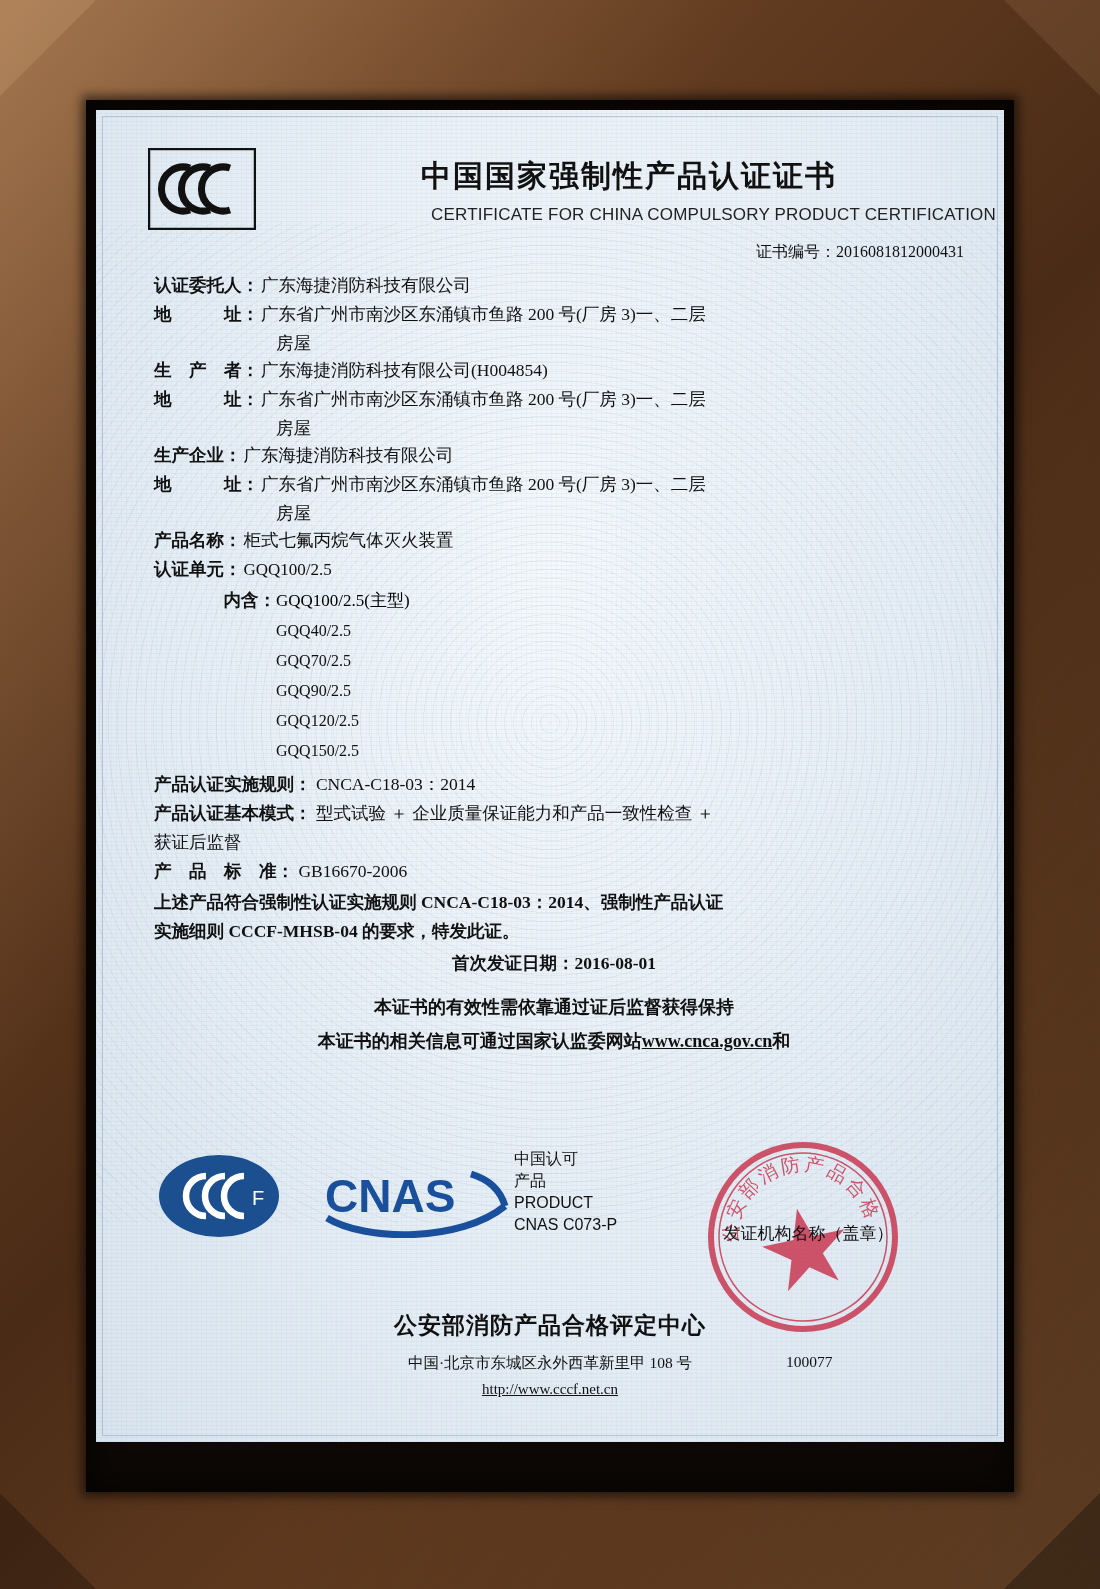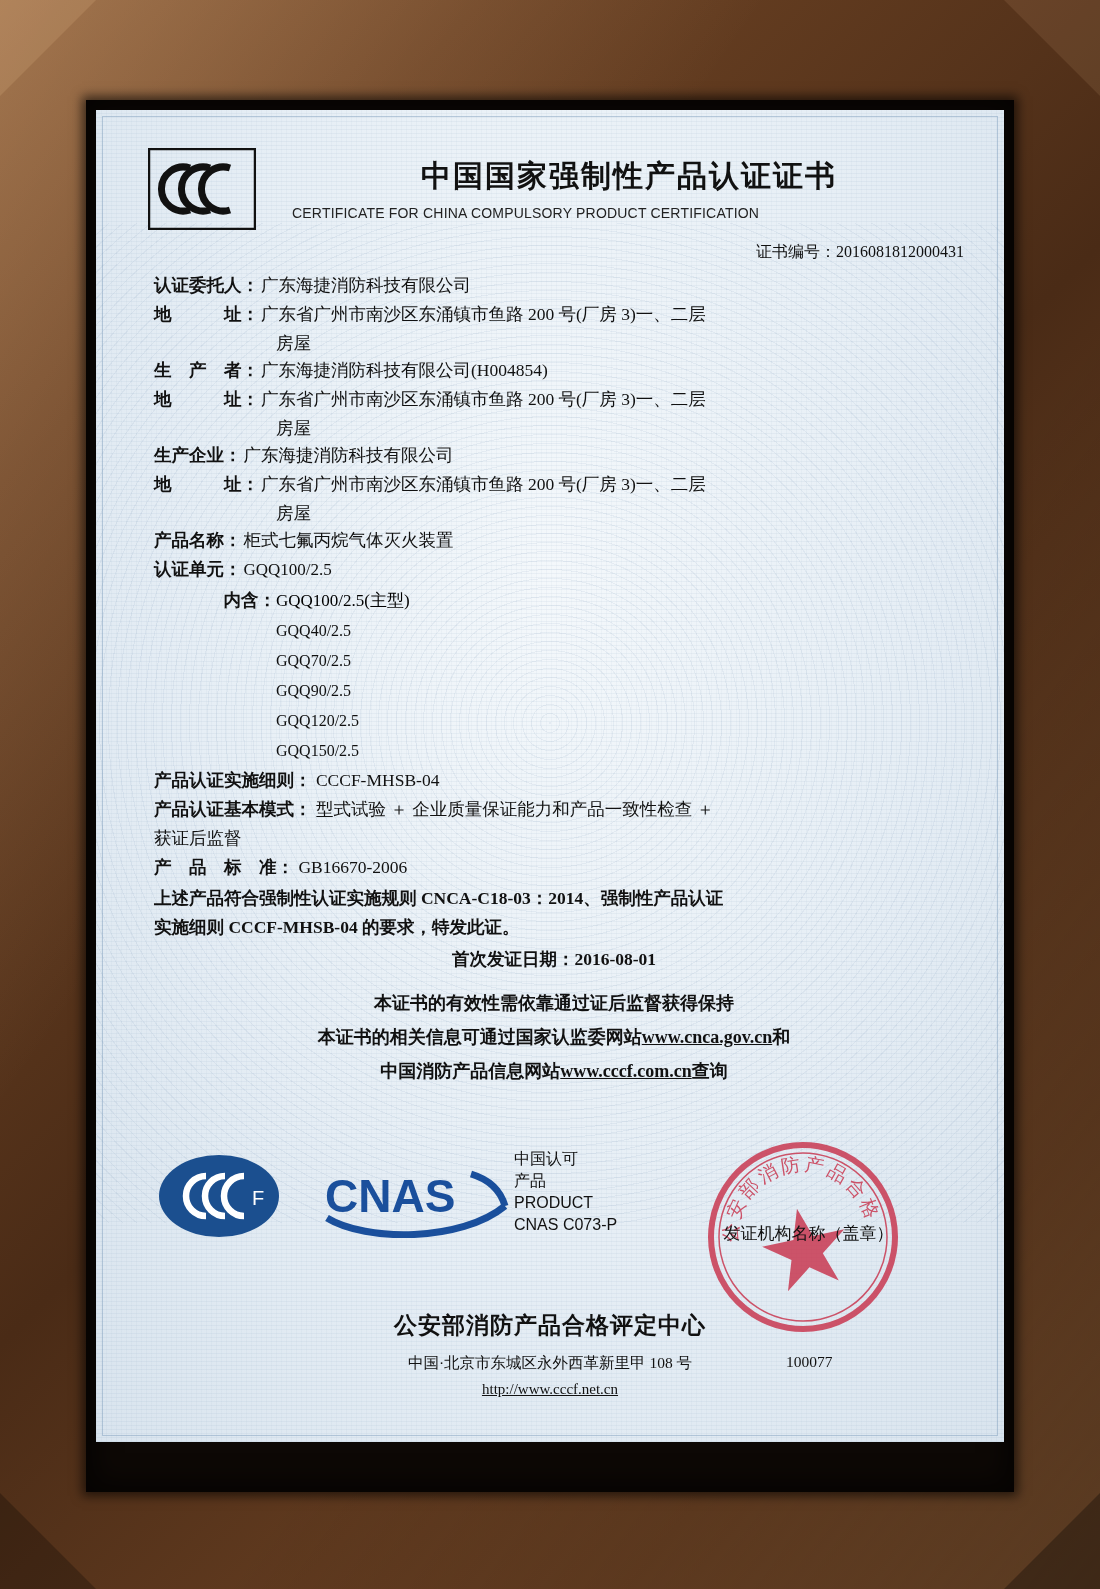--- a/index.html
+++ b/index.html
@@ -67,23 +67,23 @@
   .ccc-top svg{display:block;}
 
   .title-cn{
     position:absolute;left:200px;top:46px;width:666px;
     text-align:center;
     font-family:"Liberation Serif", serif;
     font-size:30px;font-weight:bold;color:#111;letter-spacing:2px;
   }
   .title-en{
     position:absolute;left:160px;top:95px;width:740px;
-    text-align:left;
+    text-align:right;
     font-family:"Liberation Sans", sans-serif;
-    font-size:14px;color:#222;letter-spacing:.2px;padding-left:36px;
+    font-size:17px;color:#222;letter-spacing:.2px;
   }
   .cert-no{
     position:absolute;right:40px;top:132px;
     font-size:16px;color:#111;
     font-family:"Liberation Serif", serif;
   }
 
   
   .body-block{position:absolute;left:58px;top:162px;width:800px;}
   .row{display:flex;align-items:flex-start;margin-bottom:2px;line-height:27px;}
@@ -227,23 +227,23 @@
         <div style="line-height:30px;">
           <span class="sub-label">内含：</span><span style="font-size:17px;">GQQ100/2.5(主型)</span>
         </div>
         <div class="sub-item">GQQ40/2.5</div>
         <div class="sub-item">GQQ70/2.5</div>
         <div class="sub-item">GQQ90/2.5</div>
         <div class="sub-item">GQQ120/2.5</div>
         <div class="sub-item">GQQ150/2.5</div>
       </div>
 
-      <div class="rule-row">
-        <b>产品认证实施细则：</b>
-        <span>CCCF-MHSB-04</span>
+      <div class="rule-row" style="margin-top:4px;">
+        <b>产品认证实施规则：</b>
+        <span>CNCA-C18-03：2014</span>
       </div>
       <div class="rule-row">
         <b>产品认证基本模式：</b>
         <span>型式试验 ＋ 企业质量保证能力和产品一致性检查 ＋</span>
       </div>
       <div class="rule-row">
         <span>获证后监督</span>
       </div>
       <div class="rule-row">
         <b>产　品　标　准：</b>
@@ -255,23 +255,20 @@
 
       <div class="center-line" style="margin-top:2px;">首次发证日期：2016-08-01</div>
 
 
       <div class="notice" style="margin-top:12px;">本证书的有效性需依靠通过证后监督获得保持</div>
 
       <div class="notice">
         <span>本证书的相关信息可通过国家认监委网站</span><span class="link">www.cnca.gov.cn</span><span>和</span>
       </div>
 
-      <div class="notice">
-        <span>中国消防产品信息网站</span><span class="link">www.cccf.com.cn</span><span>查询</span>
-      </div>
 
     </div>
 
     <div class="ccc-f">
       <svg width="122" height="88" viewBox="0 0 122 88">
         <ellipse cx="61" cy="44" rx="60" ry="41" fill="#1b4f8f"></ellipse>
         <g fill="none" stroke="#ffffff" stroke-width="6.5">
           <path d="M48 24 A19 19 0 1 0 48 64"></path>
           <path d="M67 24 A19 19 0 1 0 67 64"></path>
           <path d="M86 24 A19 19 0 1 0 86 64"></path>

